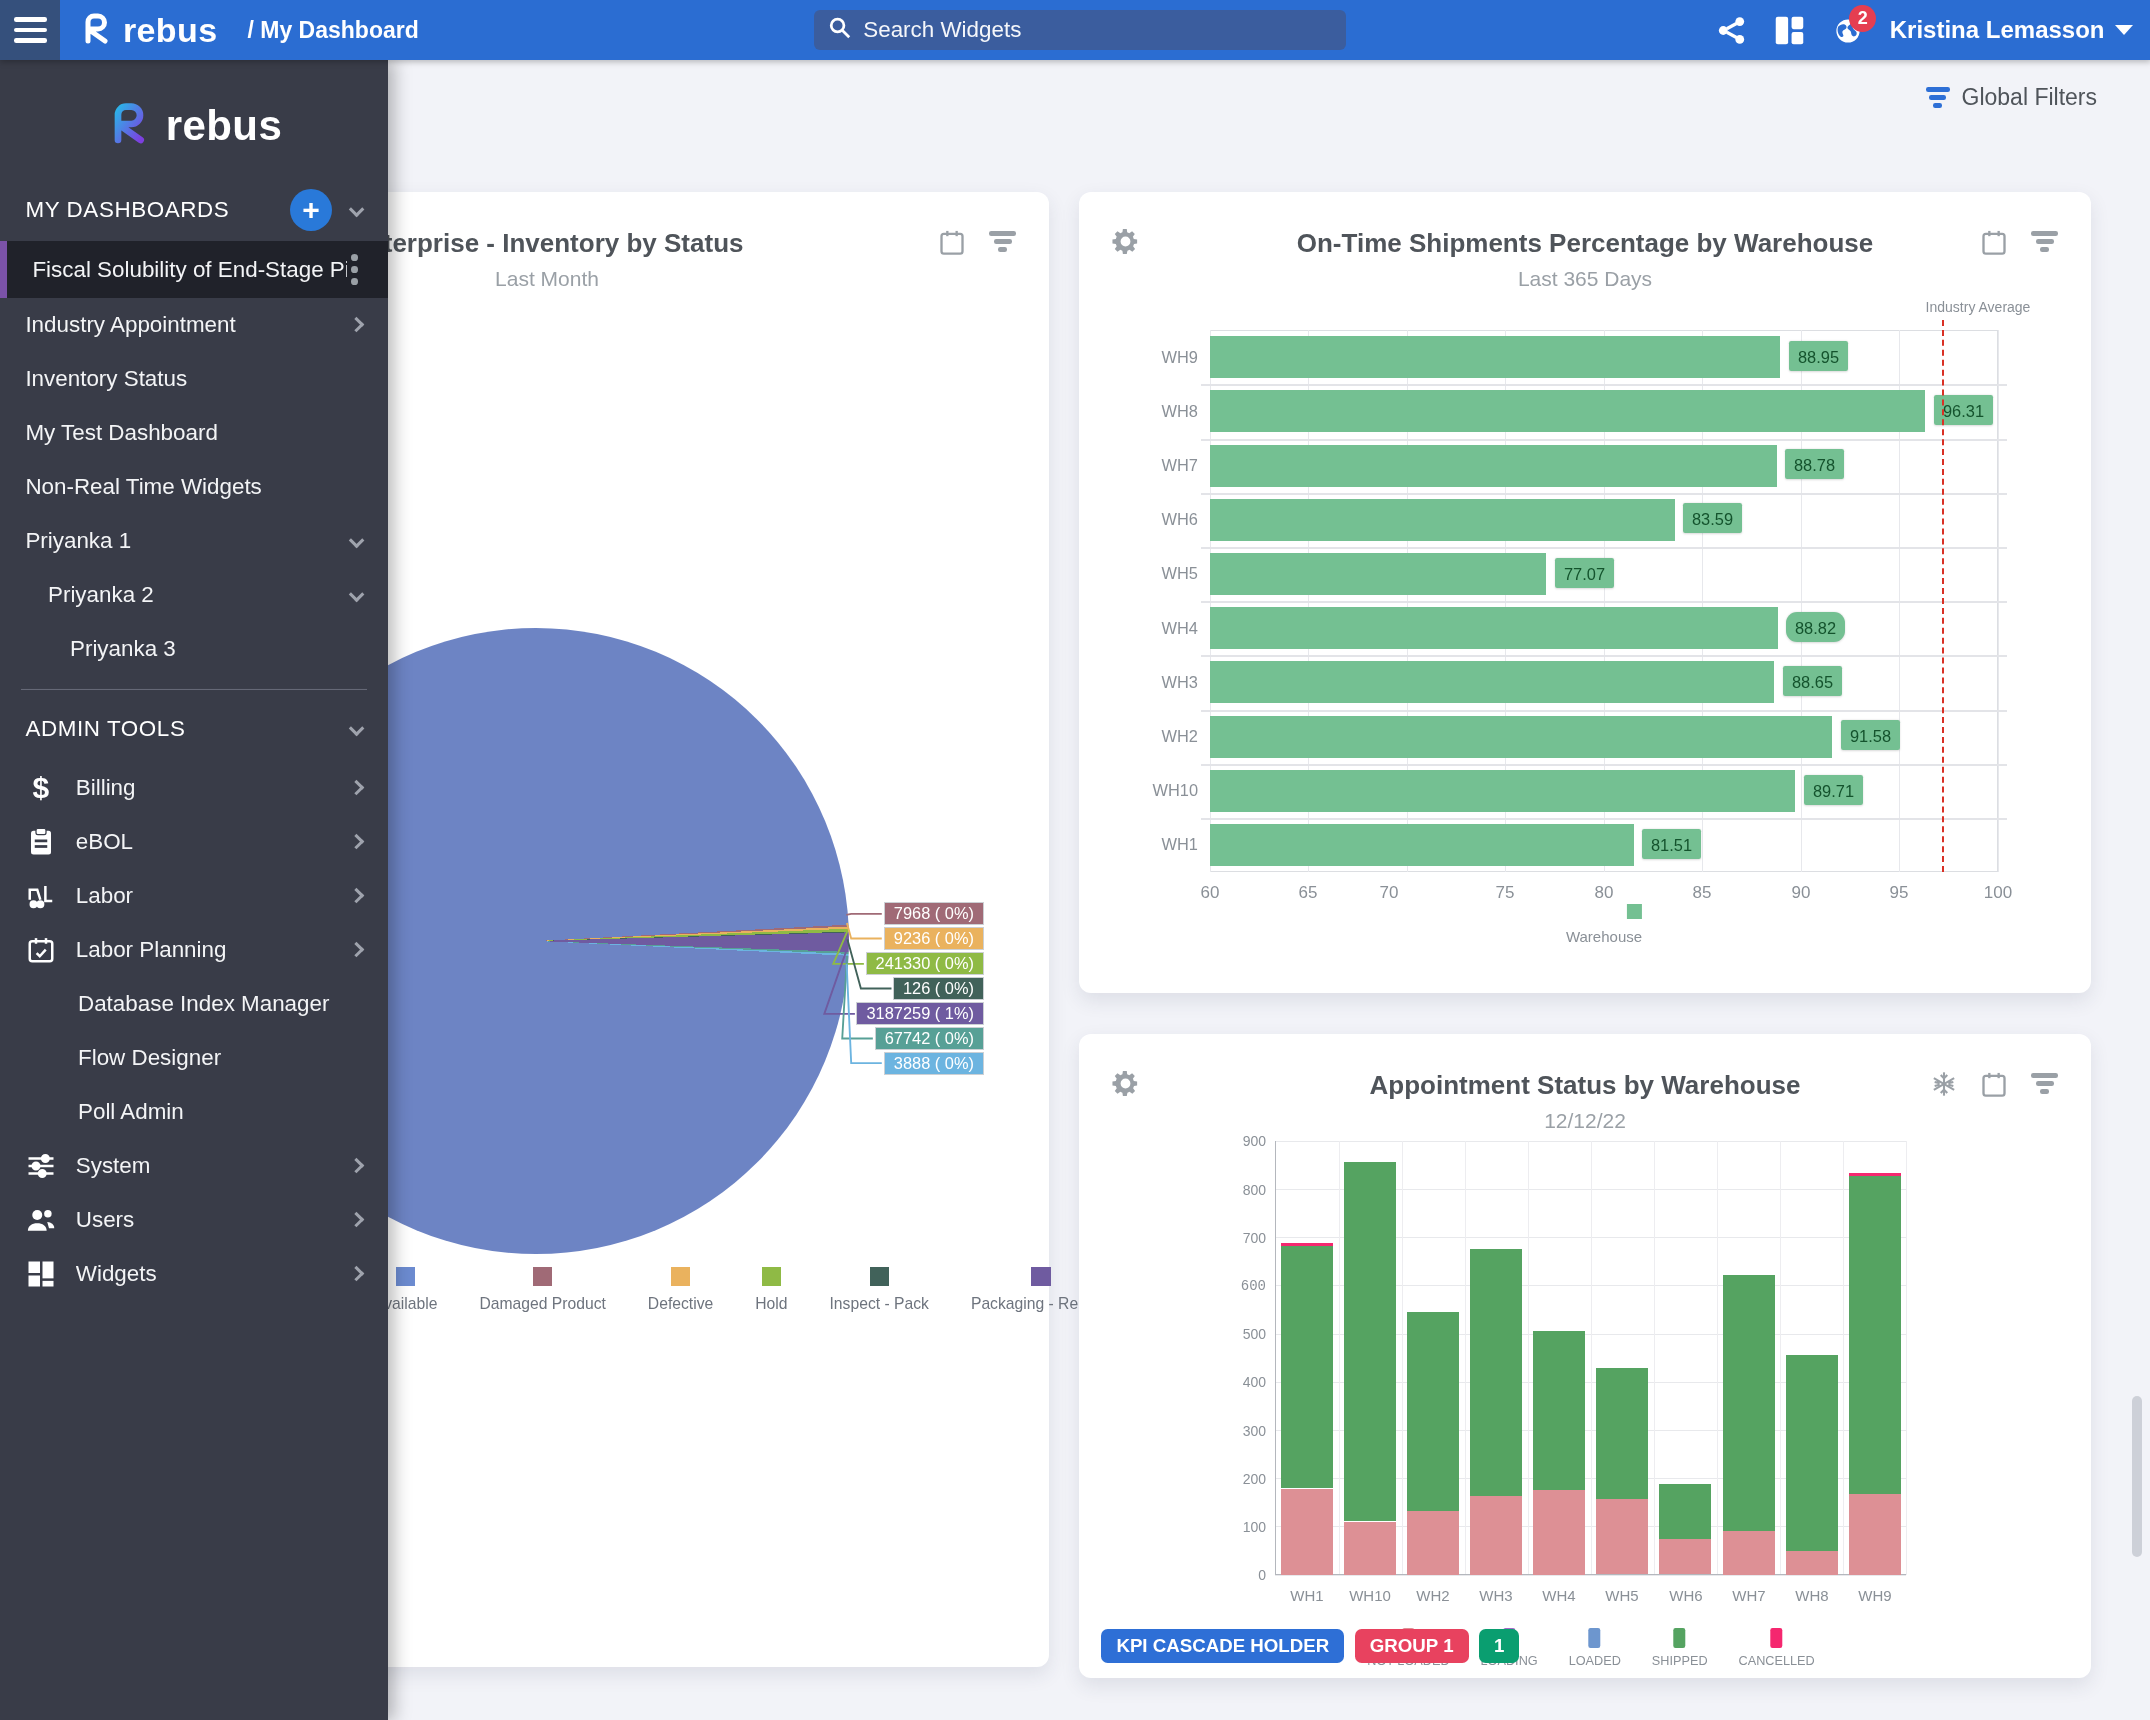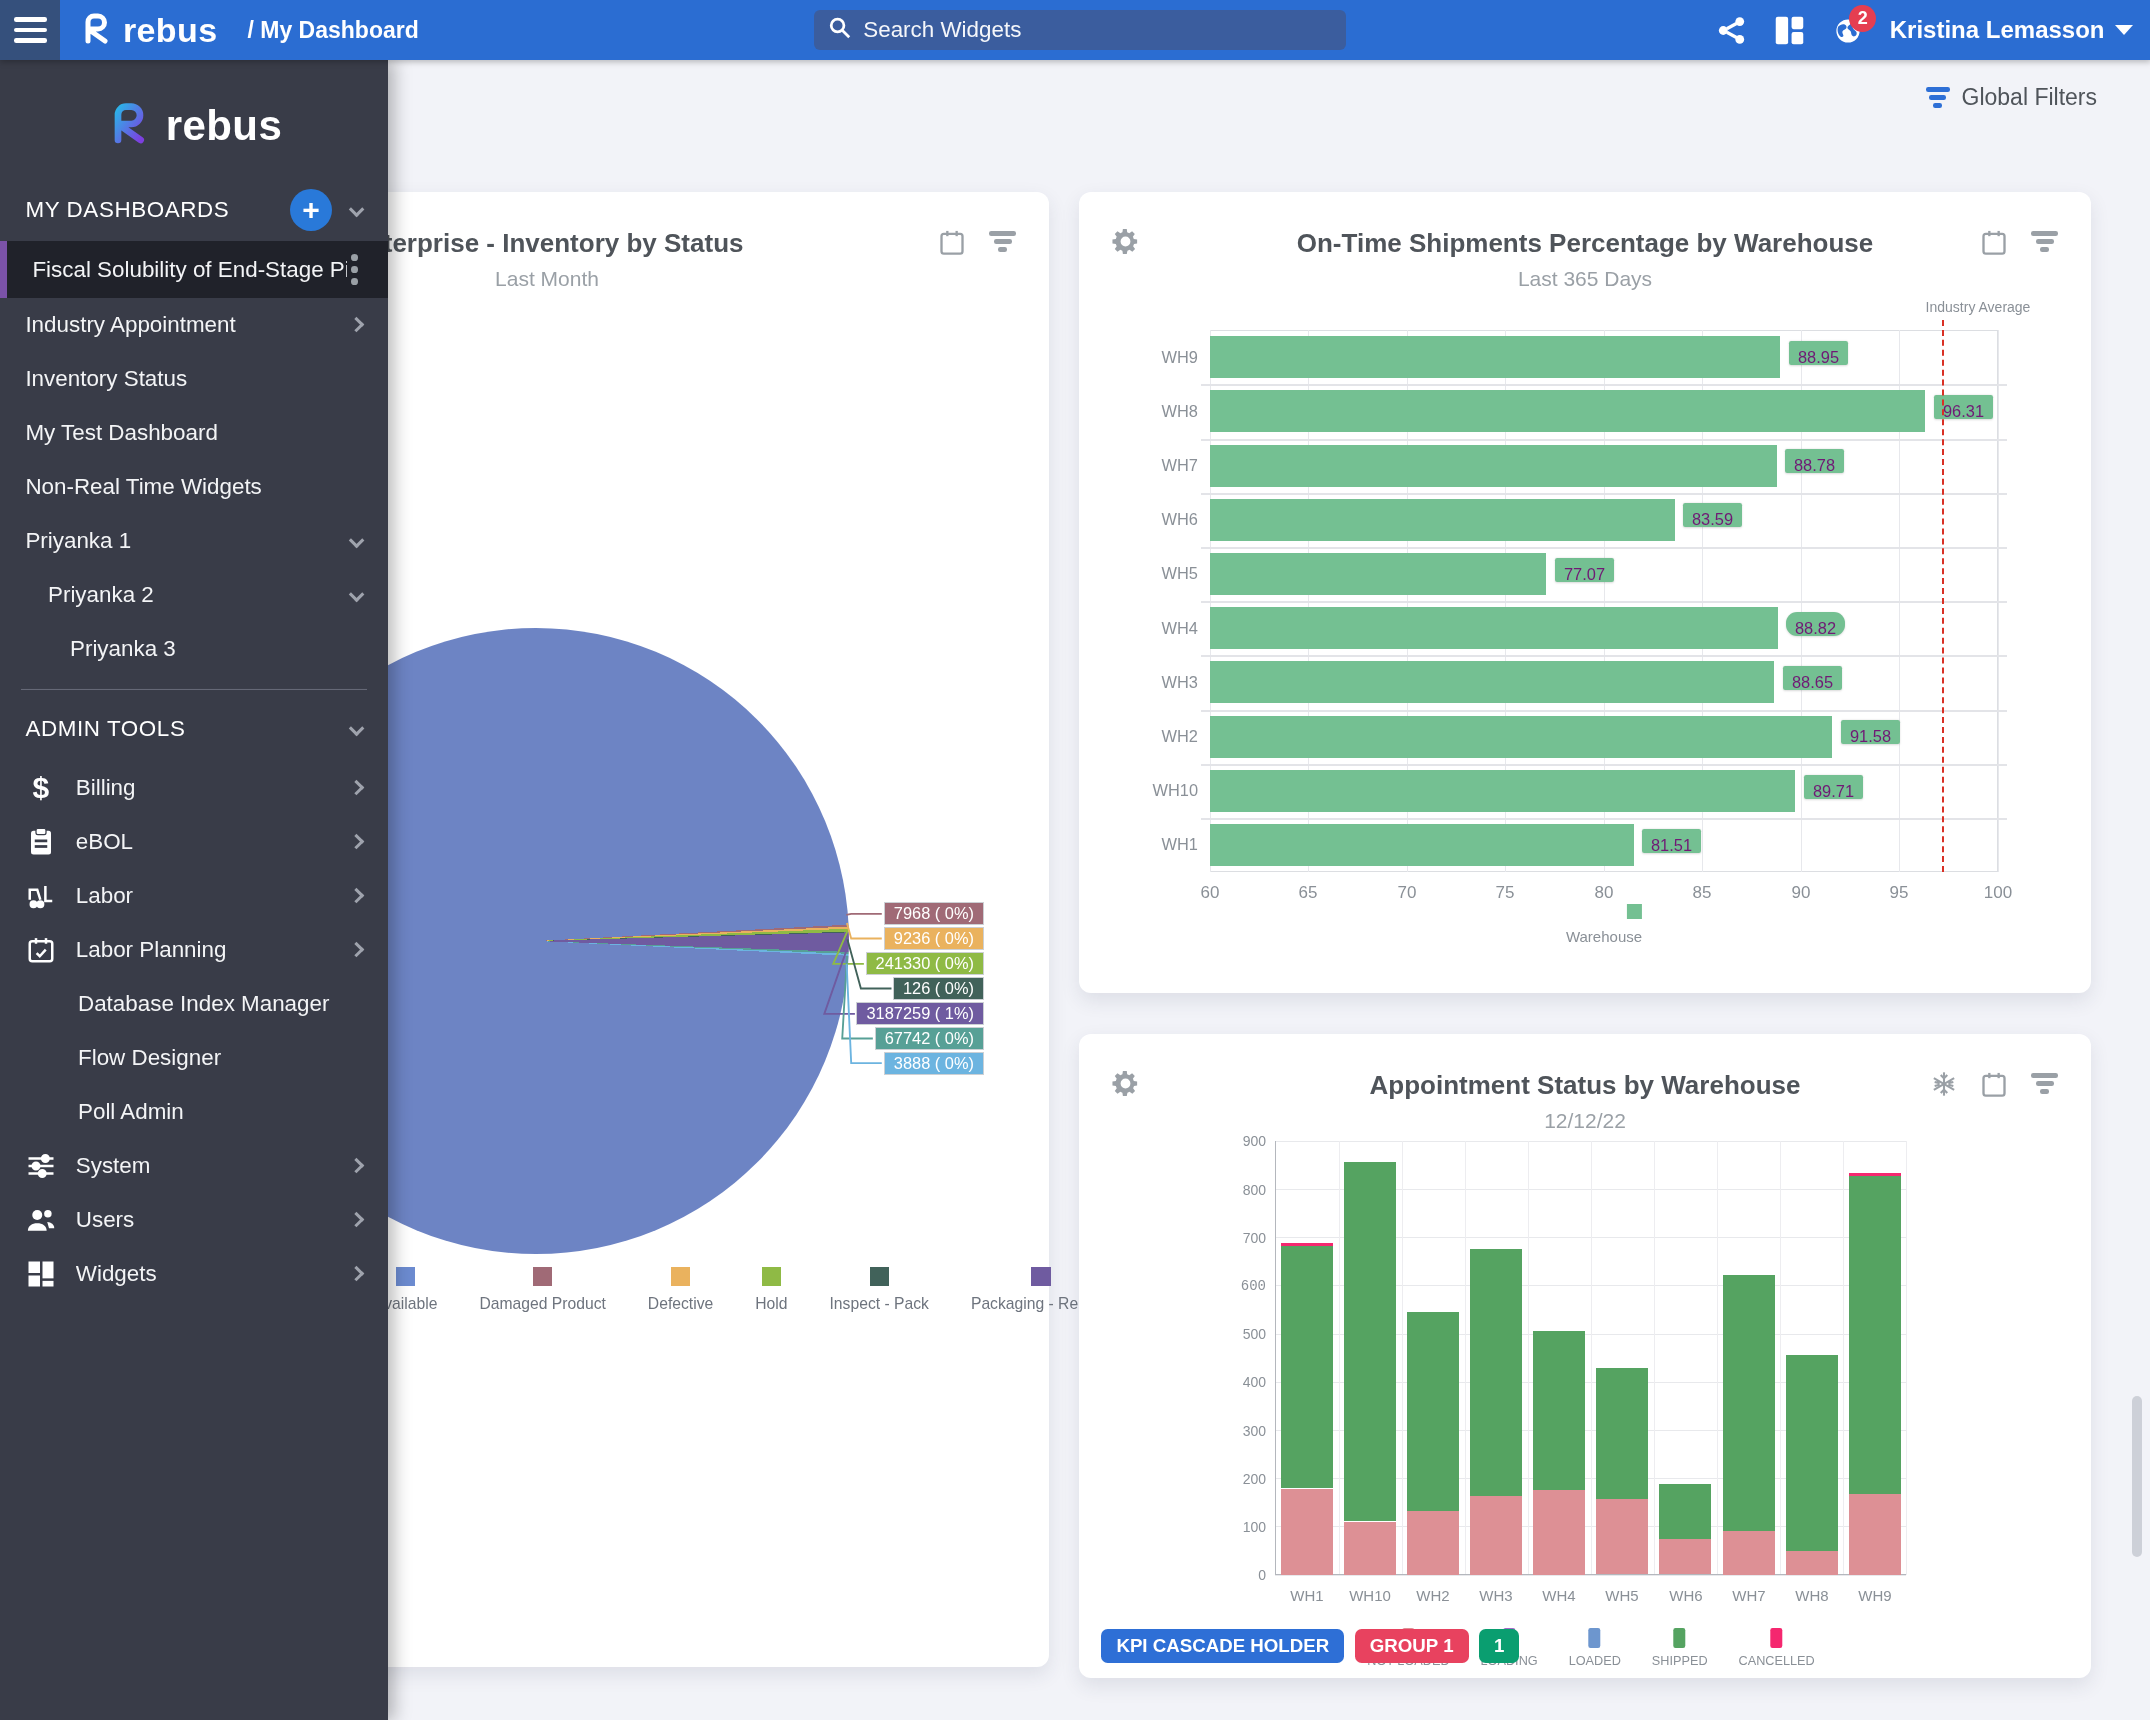--- a/index.html
+++ b/index.html
@@ -85,21 +85,21 @@
   .pie-legend { position:absolute; left:329px; top:1075px; display:flex; gap:42px; }
   .pl-item { display:flex; flex-direction:column; align-items:center; gap:9px; cursor:pointer; }
   .pl-item .sq { width:19.4px; height:19.4px; }
   .pl-item .lb { font-size:15.7px; color:#6e747e; white-space:nowrap; }
 
   
   .abs { position:absolute; }
   .tick-label { position:absolute; font-size:17px; color:#8a9097; transform:translateX(-50%); }
   .ylab { position:absolute; font-size:14px; color:#8a9097; text-align:right; }
   .rowlab { position:absolute; font-size:16.4px; color:#8a9097; text-align:right; width:119px; }
-  .vbadge { position:absolute; height:24px; line-height:33px; padding:0 9px; color:#701a75; font-size:16.4px;
+  .vbadge { position:absolute; height:30px; line-height:33px; padding:0 9px; color:#14532d; font-size:16.4px;
             border-radius:2.2px; box-shadow:0 0.7px 2.2px rgba(0,0,0,.15); }
   .leg2 { position:absolute; display:flex; flex-direction:column; align-items:flex-end; gap:9px; transform:translateX(-50%); cursor:pointer; }
   .leg2 .sq { width:15px; height:15px; }
   .leg2 .lb { font-size:15px; color:#8a9097; }
   .leg3 { position:absolute; display:flex; gap:31px; transform:translateX(-50%); }
   .leg3-item { display:flex; flex-direction:column; align-items:center; gap:6px; cursor:pointer; }
   .leg3-item .sq { width:12px; height:20px; border-radius:2.2px; }
   .leg3-item .lb { font-size:12.7px; color:#8a9097; white-space:nowrap; }
   .kpi-btns { position:absolute; left:22.4px; top:595px; display:flex; gap:10.5px; }
   .kpi-btn { height:34px; display:flex; align-items:center; padding:0 15px; border-radius:6.7px; color:#fff;
@@ -416,21 +416,21 @@
         <i></i>
       </span>
   </div>
   <div id="ontime-area" style="position: absolute; inset: 0px;">
       <div class="abs" style="left: 131px; top: 138px; width: 788px; height: 542px; border: 0.7px solid rgb(220, 222, 226);"></div>
       <div class="abs" style="left: 131px; top: 138px; width: 0.7px; height: 542px; background: rgb(231, 232, 236);"></div>
       <div class="tick-label" style="left: 131px; top: 691px;">60</div>
       <div class="abs" style="left: 229px; top: 138px; width: 0.7px; height: 542px; background: rgb(231, 232, 236);"></div>
       <div class="tick-label" style="left: 229px; top: 691px;">65</div>
       <div class="abs" style="left: 328px; top: 138px; width: 0.7px; height: 542px; background: rgb(231, 232, 236);"></div>
-      <div class="tick-label" style="left: 328px; top: 691px;">70</div>
+      <div class="tick-label" style="left: 310px; top: 691px;">70</div>
       <div class="abs" style="left: 426px; top: 138px; width: 0.7px; height: 542px; background: rgb(231, 232, 236);"></div>
       <div class="tick-label" style="left: 426px; top: 691px;">75</div>
       <div class="abs" style="left: 525px; top: 138px; width: 0.7px; height: 542px; background: rgb(231, 232, 236);"></div>
       <div class="tick-label" style="left: 525px; top: 691px;">80</div>
       <div class="abs" style="left: 623px; top: 138px; width: 0.7px; height: 542px; background: rgb(231, 232, 236);"></div>
       <div class="tick-label" style="left: 623px; top: 691px;">85</div>
       <div class="abs" style="left: 722px; top: 138px; width: 0.7px; height: 542px; background: rgb(231, 232, 236);"></div>
       <div class="tick-label" style="left: 722px; top: 691px;">90</div>
       <div class="abs" style="left: 820px; top: 138px; width: 0.7px; height: 542px; background: rgb(231, 232, 236);"></div>
       <div class="tick-label" style="left: 820px; top: 691px;">95</div>

